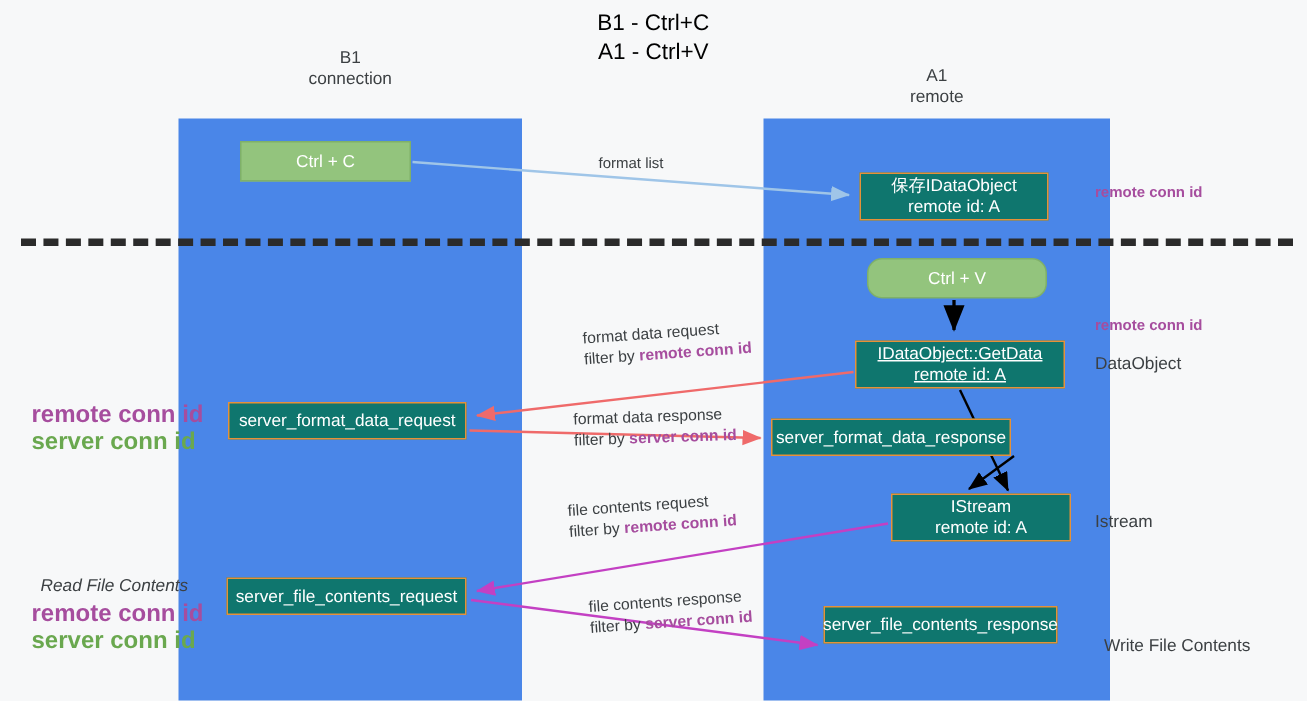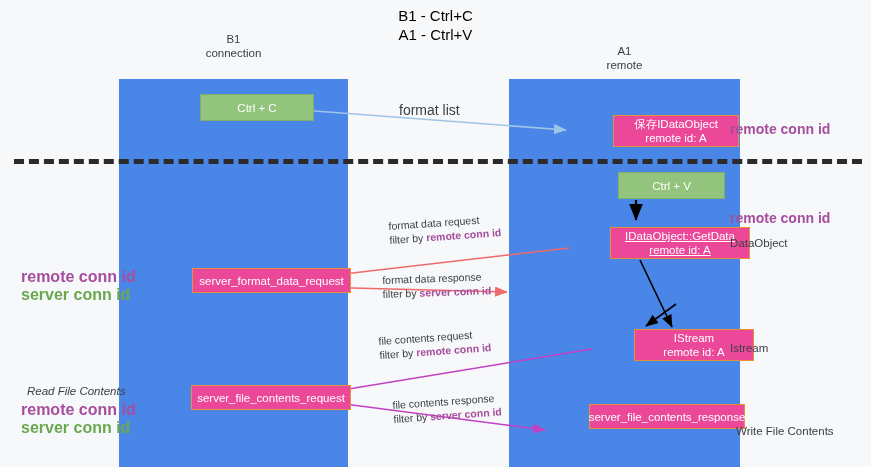--- a/index.html
+++ b/index.html
@@ -28,46 +28,45 @@
   }
   #head-b1{left:119px;top:32px;width:229px;}
   #head-a1{left:509px;top:44px;width:231px;}
 
   
   .node{
     position:absolute;box-sizing:border-box;
     display:flex;align-items:center;justify-content:center;
     text-align:center;color:#ffffff;font-size:11.5px;line-height:14px;
     white-space:pre-line;
-    margin-left:40px;
   }
   .green{background:#93c47d;border:1px solid #7fb069;}
-  .orange{background:#ec4899;border:1px solid #e69138;}
+  .orange{background:#0f766e;border:1px solid #e69138;}
 
   #n-ctrlc{left:160px;top:94px;width:114px;height:27px;}
   #n-save-ido{left:573px;top:115px;width:126px;height:32px;}
-  #n-ctrlv{left:578px;top:172px;width:107px;height:27px;}
+  #n-ctrlv{left:578px;top:172px;width:120px;height:27px;border-radius:10px;}
   #n-getdata{left:570px;top:227px;width:140px;height:32px;text-decoration:underline;}
   #n-sfdreq{left:152px;top:268px;width:159px;height:25px;}
   #n-sfdresp{left:514px;top:279px;width:160px;height:25px;}
   #n-istream{left:594px;top:329px;width:120px;height:32px;}
   #n-sfcreq{left:151px;top:385px;width:160px;height:25px;}
   #n-sfcresp{left:549px;top:404px;width:156px;height:25px;}
 
   
   #divider{
     position:absolute;left:14px;top:159px;width:848px;height:0;
     border-top:5px dashed #2b2b2b;
   }
 
   
   #arrows{position:absolute;left:0;top:0;width:871px;height:467px;}
 
   
-  .anno{position:absolute;font-size:14px;line-height:14px;color:#3c4043;white-space:nowrap;}
+  .anno{position:absolute;font-size:10px;line-height:14px;color:#3c4043;white-space:nowrap;}
   .purple{color:#a64d9e;font-weight:bold;}
   .green-t{color:#6aa84f;font-weight:bold;}
 
   #a-formatlist{left:399px;top:103px;}
   #a-rci-1{left:730px;top:122px;}
   #a-rci-2{left:730px;top:211px;}
   #a-dataobject{left:730px;top:236px;font-size:11.5px;}
   #a-istream-r{left:730px;top:341px;font-size:11.5px;}
   #a-writefc{left:736px;top:424px;font-size:11.5px;}
   #a-readfc{left:27px;top:384px;font-size:11.5px;font-style:italic;}
@@ -150,20 +149,21 @@
 
   <div id="divider"></div>
 
   <div class="node green" id="n-ctrlc">Ctrl + C</div>
   <div class="node orange" id="n-save-ido">保存IDataObject
 remote id: A</div>
   <div class="node green" id="n-ctrlv">Ctrl + V</div>
   <div class="node orange" id="n-getdata">IDataObject::GetData
 remote id: A</div>
   <div class="node orange" id="n-sfdreq">server_format_data_request</div>
+  <div class="node orange" id="n-sfdresp">server_format_data_response</div>
   <div class="node orange" id="n-istream">IStream
 remote id: A</div>
   <div class="node orange" id="n-sfcreq">server_file_contents_request</div>
   <div class="node orange" id="n-sfcresp">server_file_contents_response</div>
 
   <div class="anno" id="a-formatlist">format list</div>
   <div class="anno purple" id="a-rci-1">remote conn id</div>
   <div class="anno purple" id="a-rci-2">remote conn id</div>
   <div class="anno" id="a-dataobject">DataObject</div>
   <div class="anno" id="a-istream-r">Istream</div>

